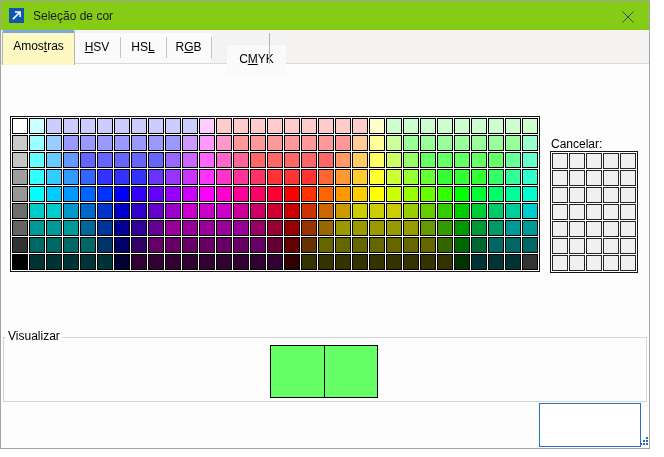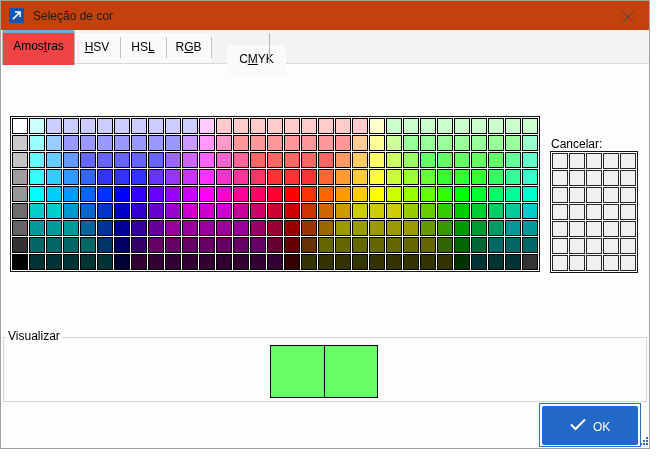--- a/index.html
+++ b/index.html
@@ -1,26 +1,26 @@
 <!DOCTYPE html>
 <html><head>
 <meta charset="utf-8">
 <style>
   html,body{margin:0;padding:0;}
   body{width:664px;height:457px;background:#ffffff;font-family:"Liberation Sans",sans-serif;overflow:hidden;}
   .win{position:absolute;left:0;top:0;width:650px;height:449px;background:#fdfdfd;border:1px solid #a2a2a2;box-sizing:border-box;}
-  .titlebar{position:absolute;left:0;top:0;width:648px;height:29px;background:#c2410c;}
+  .titlebar{position:absolute;left:0;top:0;width:648px;height:29px;background:#84cc16;}
   .titleicon{position:absolute;left:8px;top:7px;width:15px;height:15px;}
   .titletext{position:absolute;left:32px;top:8px;font-size:12px;color:#1b1b1b;}
   .closex{position:absolute;left:610px;top:0;width:33px;height:30px;text-align:center;}
   
   .tabstrip{position:absolute;left:0;top:29px;width:648px;height:34px;background:#f4f3f1;}
   .paneline{position:absolute;left:0;top:62px;width:648px;height:1px;background:#d9d9d9;}
   .tab{position:absolute;box-sizing:border-box;font-size:12px;color:#000;text-align:center;}
-  .tabsel{left:1px;top:29px;width:73px;height:35px;background:#ef4444;border:1px solid #b6b6b6;border-bottom:none;border-top:3px solid #7ba7e0;border-radius:2px 2px 0 0;line-height:27px;z-index:3;}
+  .tabsel{left:1px;top:29px;width:73px;height:35px;background:#fef9c3;border:1px solid #b6b6b6;border-bottom:none;border-top:3px solid #7ba7e0;border-radius:2px 2px 0 0;line-height:27px;z-index:3;}
   .tabun{top:32px;height:30px;background:#fafafa;line-height:28px;z-index:2;}
   .tabsep{position:absolute;top:36px;width:1px;height:21px;background:#c2c2c2;z-index:2;}
   .tabend{position:absolute;left:268px;top:32px;width:1px;height:31px;background:#b6b6b6;z-index:2;}
   u{text-decoration:underline;}
   
   .palframe{position:absolute;background:#ffffff;border:1px solid #151515;padding:1px;box-sizing:border-box;}
   #palette{left:9px;top:115px;width:530px;height:156px;}
   #recent{left:549px;top:150px;width:88px;height:122px;}
   .cellrow{display:flex;height:16px;margin-bottom:1px;}
   .cellrow:last-child{margin-bottom:0;}
@@ -417,26 +417,20 @@
         <div class="cell rcell"></div>
       </div>
     </div>
 
   <div class="groupbox"></div>
   <div class="grouplabel">Visualizar</div>
   <div class="preview"></div>
   <div class="previewmid"></div>
 
   <div class="okoutline"></div>
-  <div class="btnok">
-    <svg width="96" height="39" viewBox="0 0 96 39">
-      <path d="M29 18.5 L33.5 23 L43 13.5" stroke="#fff" stroke-width="2" fill="none"></path>
-      <text x="51" y="24.5" font-size="12" fill="#fff" font-family="Liberation Sans, sans-serif">OK</text>
-    </svg>
-  </div>
   <svg class="grip" width="9" height="9" viewBox="0 0 9 9">
     <g fill="#2a69c8">
       <rect x="6" y="0" width="2" height="2"></rect>
       <rect x="6" y="3" width="2" height="2"></rect>
       <rect x="3" y="3" width="2" height="2"></rect>
       <rect x="6" y="6" width="2" height="2"></rect>
       <rect x="3" y="6" width="2" height="2"></rect>
       <rect x="0" y="6" width="2" height="2"></rect>
     </g>
   </svg>

